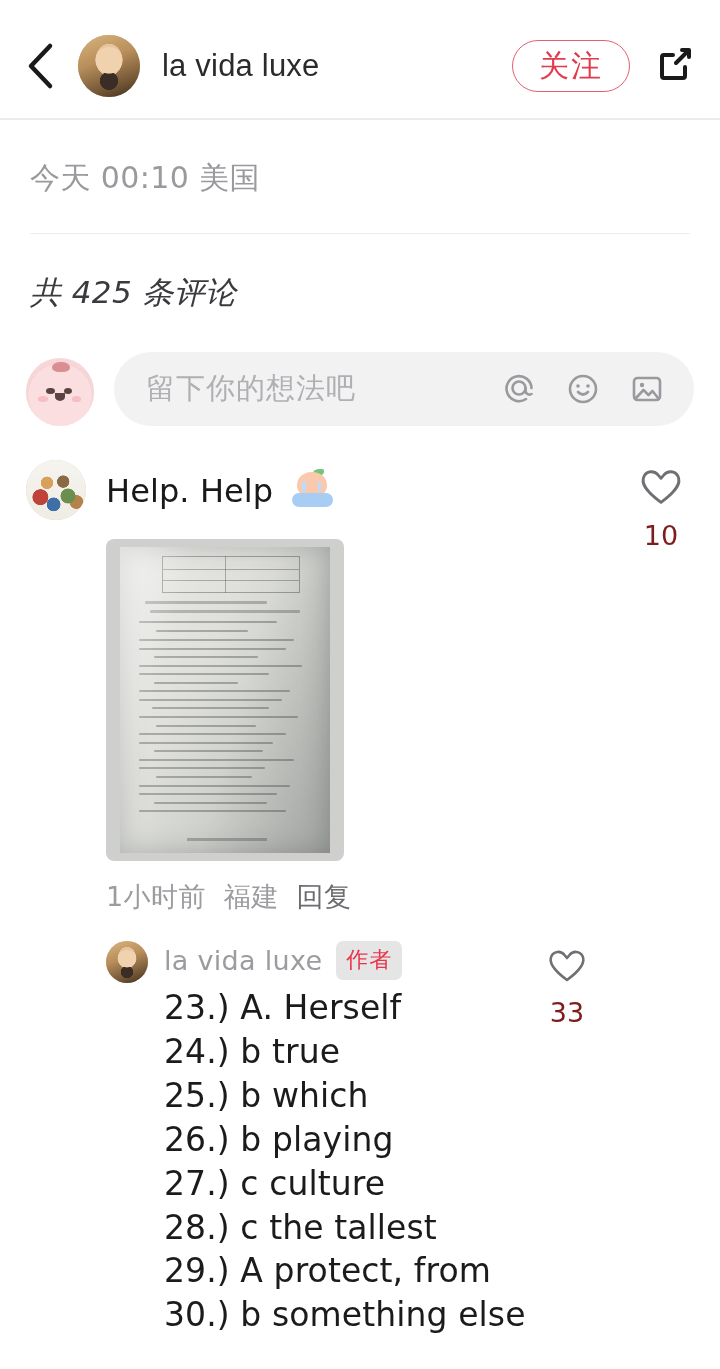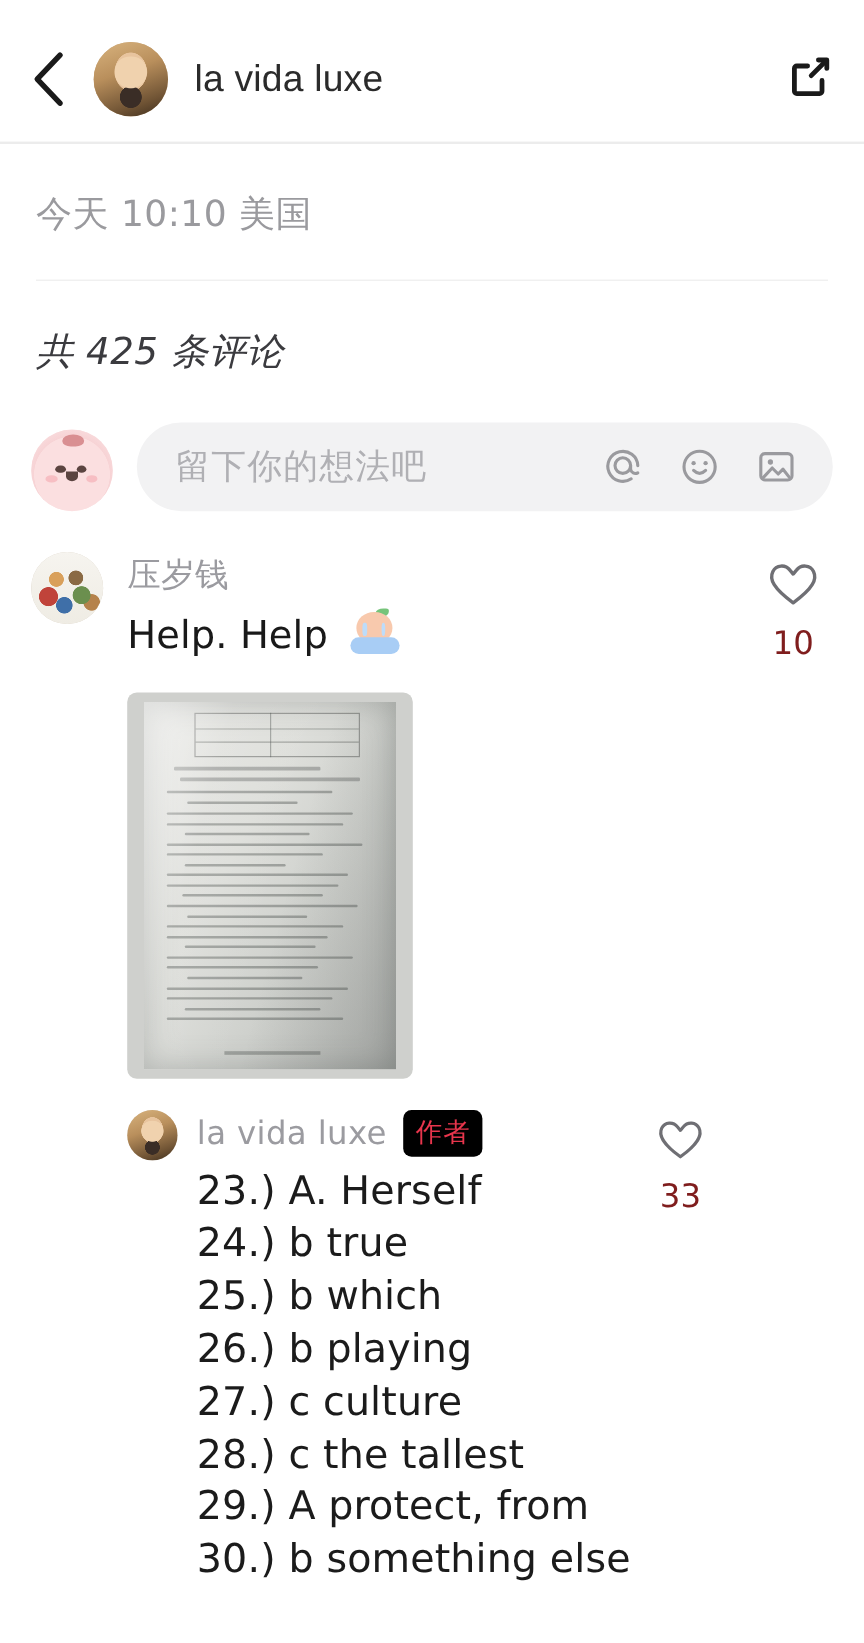--- a/index.html
+++ b/index.html
@@ -173,21 +173,21 @@
   .c-body { flex: 1 1 auto; margin-left: 20px; min-width: 0; }
   .c-name-row { display: flex; align-items: center; gap: 14px; }
   .c-name {
     font-size: 28px;
     color: #9b9ba0;
     letter-spacing: .3px;
     font-family: "DejaVu Sans", "Liberation Sans", sans-serif;
     white-space: nowrap;
   }
   .author-badge {
-    background: #000000;
+    background: #e5e5e5;
     color: #e8354c;
     font-size: 22px;
     border-radius: 7px;
     padding: 4px 10px 5px 10px;
     letter-spacing: 1px;
     font-family: "DejaVu Sans", "Liberation Sans", sans-serif;
   }
   .c-text {
     margin-top: 8px;
     font-size: 32px;
@@ -383,35 +383,36 @@
         </svg>
       </span>
     </div>
 
     <div class="header-avatar">
       <span class="av-girl"></span>
     </div>
 
     <div class="header-title">la vida luxe</div>
 
+    <div class="follow-btn">关注</div>
 
     <div class="share-btn">
       <span>
         <svg width="40" height="40" viewBox="0 0 40 40">
           <path d="M27 6 H34 V13" fill="none" stroke="#1a1a1a" stroke-width="4" stroke-linecap="round" stroke-linejoin="round"></path>
           <line x1="33" y1="7" x2="21" y2="19" stroke="#1a1a1a" stroke-width="4" stroke-linecap="round"></line>
           <path d="M30 23 V32 A2 2 0 0 1 28 34 H9 A2 2 0 0 1 7 32 V13 A2 2 0 0 1 9 11 H18" fill="none" stroke="#1a1a1a" stroke-width="4" stroke-linecap="round" stroke-linejoin="round"></path>
         </svg>
       </span>
     </div>
   </div>
 
   <div class="hdr-divider"></div>
 
-  <div class="post-meta">今天 10:10 美国</div>
+  <div class="post-meta">今天 00:10 美国</div>
 
   <div class="thin-divider"></div>
 
   <div class="comment-count">共 425 条评论</div>
 
   <div class="composer">
     <div class="composer-avatar">
       <span class="av-cartoon">
         <span class="hat"></span>
         <span class="eye l"></span>
@@ -451,23 +452,20 @@
   </div>
 
   <div class="comment-list">
 
     <div class="comment">
       <div class="c-avatar">
         <span class="av-group"></span>
       </div>
 
       <div class="c-body">
-        <div class="c-name-row">
-          <span class="c-name">压岁钱</span>
-        </div>
 
         <div class="c-text">
           <span>Help. Help</span>
           <span class="sticker">
             <span class="sticker-peach">
               <span class="leaf"></span>
               <span class="body"></span>
               <span class="tear l"></span>
               <span class="tear r"></span>
               <span class="water"></span>
@@ -502,20 +500,25 @@
             <div class="ln" style="top:74.8%; width:46%; left:17%;"></div>
             <div class="ln" style="top:77.6%; width:72%;"></div>
             <div class="ln" style="top:80.4%; width:66%;"></div>
             <div class="ln" style="top:83.2%; width:54%; left:16%;"></div>
             <div class="ln" style="top:86.0%; width:70%;"></div>
             <div class="footer-line"></div>
             <div class="glare"></div>
           </div>
         </div>
 
+        <div class="c-meta">
+          <span>1小时前</span>
+          <span>福建</span>
+          <span class="reply">回复</span>
+        </div>
 
 
         
         <div class="reply-block">
           <div class="comment">
             <div class="c-avatar">
               <span class="av-girl"></span>
             </div>
             <div class="c-body">
               <div class="c-name-row">

